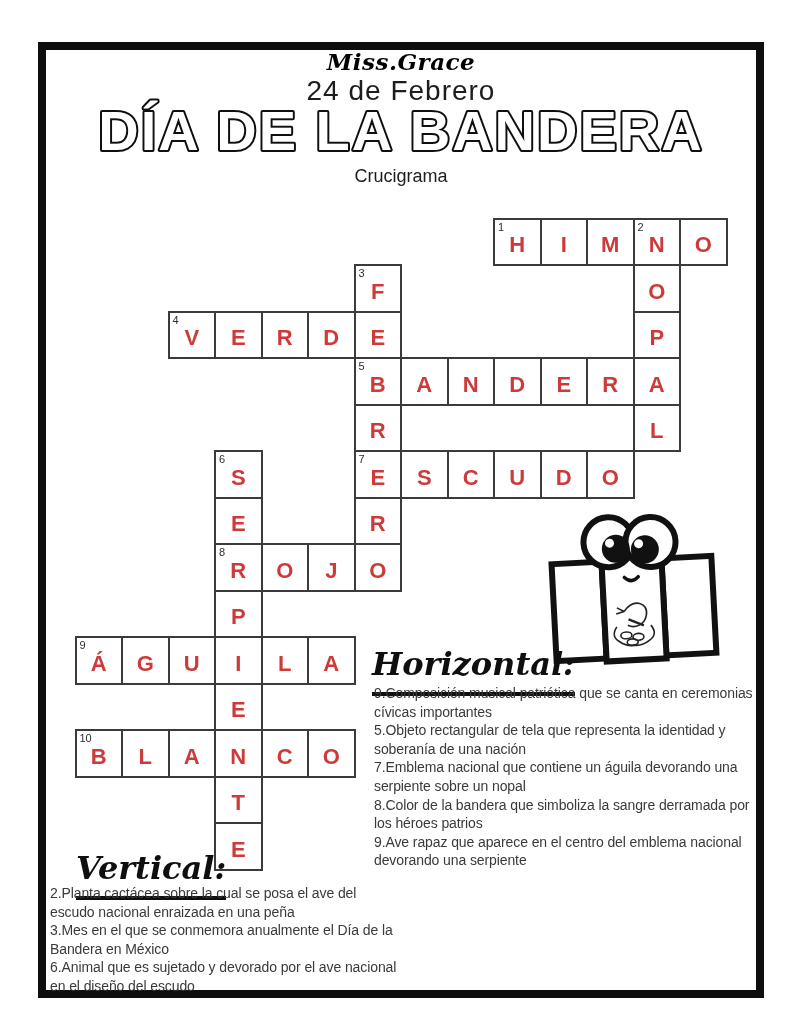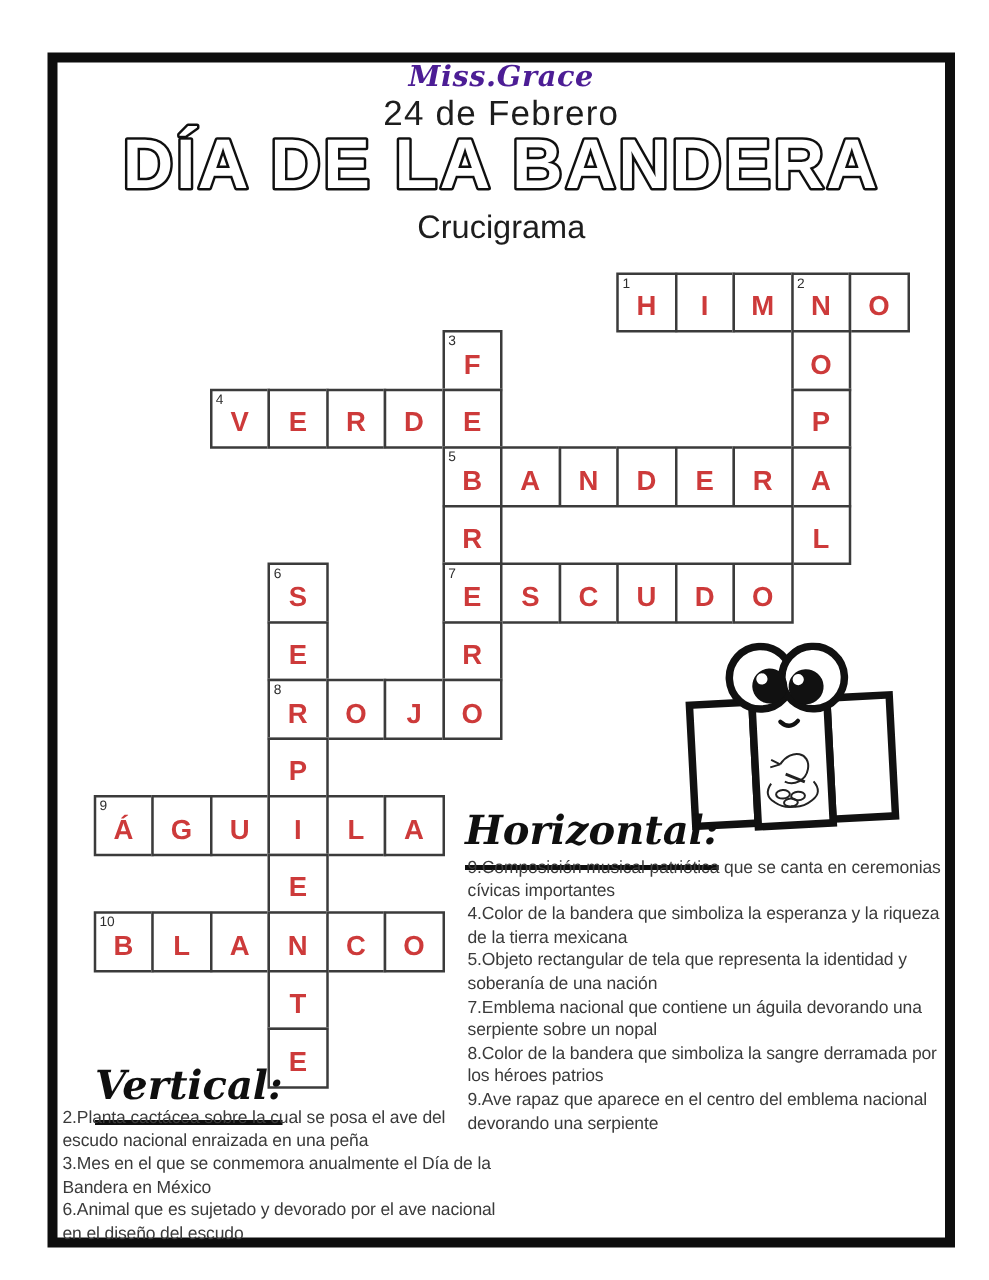--- a/index.html
+++ b/index.html
@@ -2,26 +2,26 @@
 <html><head>
 <meta charset="utf-8">
 <style>
   html,body{margin:0;padding:0;background:#fff;}
   .page{position:relative;width:791px;height:1024px;background:#ffffff;overflow:hidden;
         font-family:"Liberation Sans",sans-serif;}
   .frame{position:absolute;left:38px;top:42px;width:726px;height:956px;
          border:8px solid #0e0e0e;box-sizing:border-box;background:#fff;}
 
   
-  .hdr{position:absolute;left:38px;width:726px;text-align:center;color:#4c1d95;}
+  .hdr{position:absolute;left:38px;width:726px;text-align:center;color:#000000;}
   .brand{top:48px;font-family:"DejaVu Serif",serif;font-style:italic;font-weight:bold;
          font-size:23px;letter-spacing:0.5px;}
   .date{top:75px;font-size:28px;letter-spacing:1px;color:#1d1d1d;}
   .title-svg{position:absolute;left:38px;top:96px;}
-  .subtitle{top:166px;font-size:26px;color:#1d1d1d;}
+  .subtitle{top:166px;font-size:18px;color:#1d1d1d;}
 
   
   #grid{position:absolute;left:0;top:0;}
   .cell{position:absolute;width:48.5px;height:48.5px;box-sizing:border-box;
         border:2px solid #3b3b3b;background:#fff;display:flex;align-items:center;
         justify-content:center;}
   .cell .letter{color:#cd3a3a;font-weight:700;font-size:22px;margin-top:7px;
                 font-family:"Liberation Sans",sans-serif;}
   .cell .num{position:absolute;top:1px;left:3px;font-size:11px;font-weight:400;
              color:#2e2e2e;}
@@ -242,21 +242,20 @@
       <circle cx="104" cy="36" r="14" fill="#111"></circle>
       <circle cx="98" cy="30" r="4.5" fill="#fff"></circle>
       <path d="M82 63 q7 7 14 0" fill="none" stroke="#111" stroke-width="3.5" stroke-linecap="round"></path>
     </g>
   </svg>
 
   <div id="h-block">
     <span class="clue-head">Horizontal:</span>
     <div id="h-list" class="clue-list">
         <div class="clue">9.Composición musical patriótica que se canta en ceremonias cívicas importantes</div>
-        <div class="clue">4.Color de la bandera que simboliza la esperanza y la riqueza de la tierra mexicana</div>
         <div class="clue">5.Objeto rectangular de tela que representa la identidad y soberanía de una nación</div>
         <div class="clue">7.Emblema nacional que contiene un águila devorando una serpiente sobre un nopal</div>
         <div class="clue">8.Color de la bandera que simboliza la sangre derramada por los héroes patrios</div>
         <div class="clue">9.Ave rapaz que aparece en el centro del emblema nacional devorando una serpiente</div>
       </div>
   </div>
 
   <div id="v-block">
     <span class="clue-head">Vertical:</span>
   </div>

